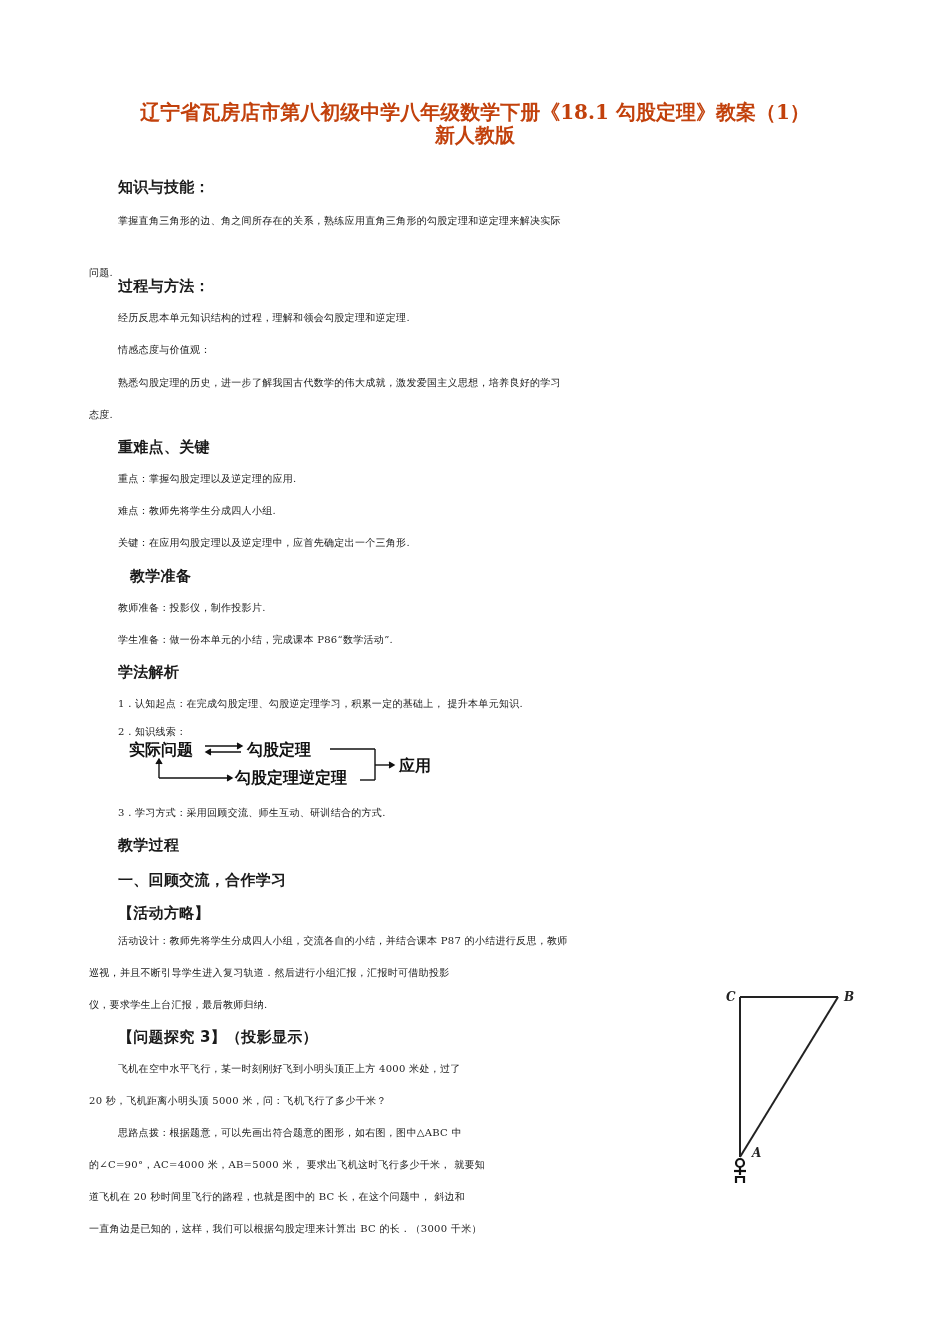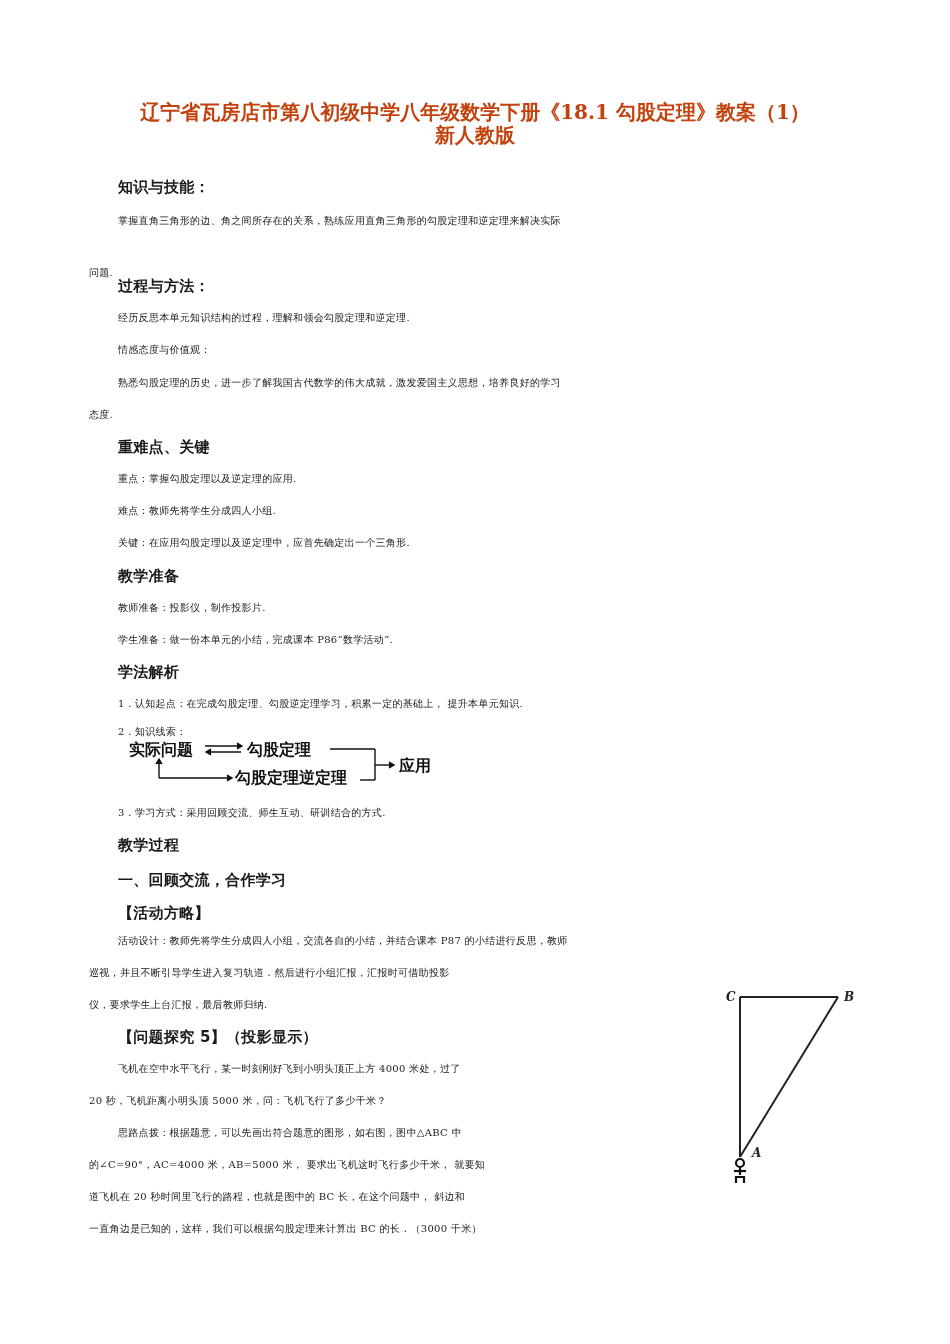--- a/index.html
+++ b/index.html
@@ -32,21 +32,21 @@
 
 <div class="line" style="top:340px;">情感态度与价值观：</div>
 <div class="line" style="top:373px;">熟悉勾股定理的历史，进一步了解我国古代数学的伟大成就，激发爱国主义思想，培养良好的学习</div>
 <div class="line wrap" style="top:405px;">态度.</div>
 
 <div class="line bold" style="top:437px;">重难点、关键</div>
 <div class="line" style="top:469px;">重点：掌握勾股定理以及逆定理的应用.</div>
 <div class="line" style="top:501px;">难点：教师先将学生分成四人小组.</div>
 <div class="line" style="top:533px;">关键：在应用勾股定理以及逆定理中，应首先确定出一个三角形.</div>
 
-<div class="line bold" style="top:566px;">教学准备</div>
+<div class="line bold" style="top:566px;margin-left:12px;">教学准备</div>
 <div class="line" style="top:598px;">教师准备：投影仪，制作投影片.</div>
 <div class="line" style="top:630px;">学生准备：做一份本单元的小结，完成课本 P86“数学活动”.</div>
 
 <div class="line bold" style="top:662px;">学法解析</div>
 <div class="line" style="top:694px;">1．认知起点：在完成勾股定理、勾股逆定理学习，积累一定的基础上，  提升本单元知识.</div>
 <div class="line" style="top:722px;">2．知识线索：</div>
 
 <svg id="diagram" width="320" height="50">
   <text class="dtxt" x="4" y="17">实际问题</text>
   <text class="dtxt" x="122" y="17">勾股定理</text>
@@ -71,21 +71,21 @@
 
 <div class="line" style="top:803px;">3．学习方式：采用回顾交流、师生互动、研训结合的方式.</div>
 
 <div class="line bold" style="top:835px;">教学过程</div>
 <div class="line bold" style="top:870px;">一、回顾交流，合作学习</div>
 <div class="line bold" style="top:903px;">【活动方略】</div>
 <div class="line" style="top:931px;">活动设计：教师先将学生分成四人小组，交流各自的小结，并结合课本 P87  的小结进行反思，教师</div>
 <div class="line wrap" style="top:963px;">巡视，并且不断引导学生进入复习轨道．然后进行小组汇报，汇报时可借助投影</div>
 <div class="line wrap" style="top:995px;">仪，要求学生上台汇报，最后教师归纳.</div>
 
-<div class="line bold" style="top:1027px;">【问题探究 5】（投影显示）</div>
+<div class="line bold" style="top:1027px;">【问题探究 3】（投影显示）</div>
 <div class="line" style="top:1059px;">飞机在空中水平飞行，某一时刻刚好飞到小明头顶正上方 4000 米处，过了</div>
 <div class="line wrap" style="top:1091px;">20 秒，飞机距离小明头顶 5000 米，问：飞机飞行了多少千米？</div>
 
 <div class="line" style="top:1123px;">思路点拨：根据题意，可以先画出符合题意的图形，如右图，图中△ABC  中</div>
 <div class="line wrap" style="top:1155px;">的∠C=90°，AC=4000 米，AB=5000 米，  要求出飞机这时飞行多少千米，  就要知</div>
 <div class="line wrap" style="top:1187px;">道飞机在 20 秒时间里飞行的路程，也就是图中的 BC 长，在这个问题中，  斜边和</div>
 <div class="line wrap" style="top:1219px;">一直角边是已知的，这样，我们可以根据勾股定理来计算出 BC 的长．（3000 千米）</div>
 
 <svg id="triangle" width="160" height="200">
   <g stroke="#222" stroke-width="2" fill="none">

